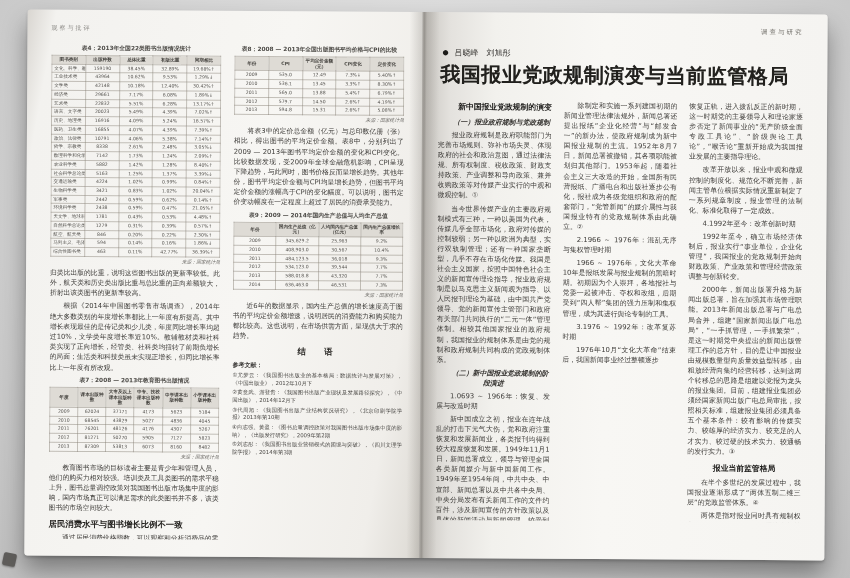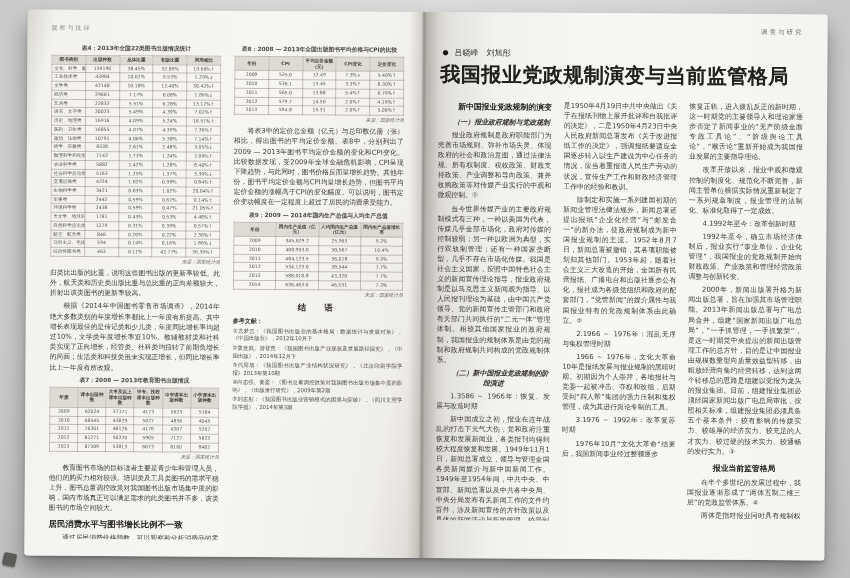--- a/index.html
+++ b/index.html
@@ -388,20 +388,21 @@
                 </tr>
                 <tr>
                   <td>2014</td>
                   <td>636,463.0</td>
                   <td>46,531</td>
                   <td>7.3%</td>
                 </tr>
               </tbody>
             </table>
           <div class="src">来源：国家统计局</div>
+          <p class="body ind">近6年的数据显示，国内生产总值的增长速度高于图书的平均定价金额增速，说明居民的消费能力和购买能力都比较高。这也说明，在市场供需方面，呈现供大于求的趋势。</p>
           <div class="center-head">结　语</div>
           <div class="ref-label">参考文献：</div>
           <p class="ref">①尤梦云：《我国图书出版业的基本格局：数据统计与发展对策》，《中国出版业》，2012年10月下</p>
           <p class="ref">②黄意武、游登贵：《我国图书出版产业现状及发展路径探究》，《中国出版》，2014年12月下</p>
           <p class="ref">③代周旭：《我国图书出版产业结构状况研究》，《北京印刷学院学报》2013年第10期</p>
           <p class="ref">④向志强、黄盈：《图书总量调控政策对我国图书出版市场集中度的影响》，《出版发行研究》，2009年第2期</p>
           <p class="ref">⑤刘志彤：《我国图书出版业营销模式的困境与突破》，《四川文理学院学报》，2014年第3期</p>
 
         </div>
       </div>
@@ -413,25 +414,24 @@
         <span class="bullet">●</span><span>吕晓峰　刘旭彤</span>
       </div>
       <h1 class="article-title">我国报业党政规制演变与当前监管格局</h1>
       <div class="cols3">
         <div class="col">
           <div class="art-h1">新中国报业党政规制的演变</div>
           <div class="art-sub">（一）报业政府规制与党政规制</div>
           <p class="body ind">报业政府规制是政府职能部门为完善市场规则、弥补市场失灵、体现政府的社会和政治意图，通过法律法规、所有权制度、税收政策、财政支持政策、产业调整和导向政策、兼并收购政策等对传媒产业实行的中观和微观控制。①</p>
           <p class="body ind">当今世界传媒产业的主要政府规制模式有三种，一种以美国为代表，传媒几乎全部市场化，政府对传媒的控制较弱；另一种以欧洲为典型，实行双轨制管理；还有一种国家垄断型，几乎不存在市场化传媒。我国是社会主义国家，按照中国特色社会主义的新闻宣传理论指导，报业政府规制是以马克思主义新闻观为指导、以人民报刊理论为基础，由中国共产党领导、党的新闻宣传主管部门和政府有关部门共同执行的“二元一体”管理体制。相较其他国家报业的政府规制，我国报业的规制体系是由党的规制和政府规制共同构成的党政规制体系。</p>
           <div class="art-sub">（二）新中国报业党政规制的阶段演进</div>
-          <div class="stage">1.3586 ～ 1966年：恢复、发展与改造时期</div>
+          <div class="stage">1.0693 ～ 1966年：恢复、发展与改造时期</div>
           <p class="body ind">新中国成立之初，报业在连年战乱的打击下元气大伤，党和政府注重恢复和发展新闻业，各类报刊均得到较大程度恢复和发展。1949年11月1日，新闻总署成立，领导与管理全国各类新闻媒介与新中国新闻工作。1949年至1954年间，中共中央、中宣部、新闻总署以及中共各中央局、中央分局发布有关新闻工作的文件约百件，涉及新闻宣传的方针政策以及具体的新闻活动与新闻管理。较受到关注的文件有两个：一</p>
         </div>
         <div class="col">
-          <p class="body">是1950年4月19日中共中央做出《关于在报纸刊物上展开批评和自我批评的决定》，二是1950年4月23日中央人民政府新闻总署发布《关于改进报纸工作的决定》，强调报纸要适应全国逐步转入以生产建设为中心任务的情况，应当着重报道人民生产劳动的状况，宣传生产工作和财政经济管理工作中的经验和教训。</p>
           <p class="body ind">除制定和实施一系列建国初期的新闻业管理法律法规外，新闻总署还提出报纸“企业化经营”与“邮发合一”的新办法，使政府规制成为新中国报业规制的主流。1952年8月7日，新闻总署被撤销，其各项职能被划归其他部门。1953年起，随着社会主义三大改造的开始，全国所有民营报纸、广播电台和出版社逐步公有化，报社成为各级党组织和政府的配套部门，“党管新闻”的媒介属性与我国报业特有的党政规制体系由此确立。②</p>
           <div class="stage">2.1966 ～ 1976年：混乱无序与集权管理时期</div>
           <p class="body ind">1966 ～ 1976年，文化大革命10年是报纸发展与报业规制的黑暗时期。初期因为个人崇拜，各地报社与党委一起被冲击、夺权和改组，后期受到“四人帮”集团的强力压制和集权管理，成为其进行舆论专制的工具。</p>
           <div class="stage">3.1976 ～ 1992年：改革复苏时期</div>
           <p class="body ind">1976年10月“文化大革命”结束后，我国新闻事业经过整顿逐步</p>
         </div>
         <div class="col">
           <p class="body">恢复正轨，进入拨乱反正的新时期，这一时期党的主要领导人和理论家逐步否定了新闻事业的“无产阶级全面专政工具论”、“阶级舆论工具论”，“喉舌论”重新开始成为我国报业发展的主要指导理论。</p>
           <p class="body ind">改革开放以来，报业中观和微观控制的制度化、规范化不断完善，新闻主管单位根据实际情况重新制定了一系列规章制度，报业管理的法制化、标准化取得了一定成效。</p>
           <div class="stage">4.1992年至今：改革创新时期</div>

